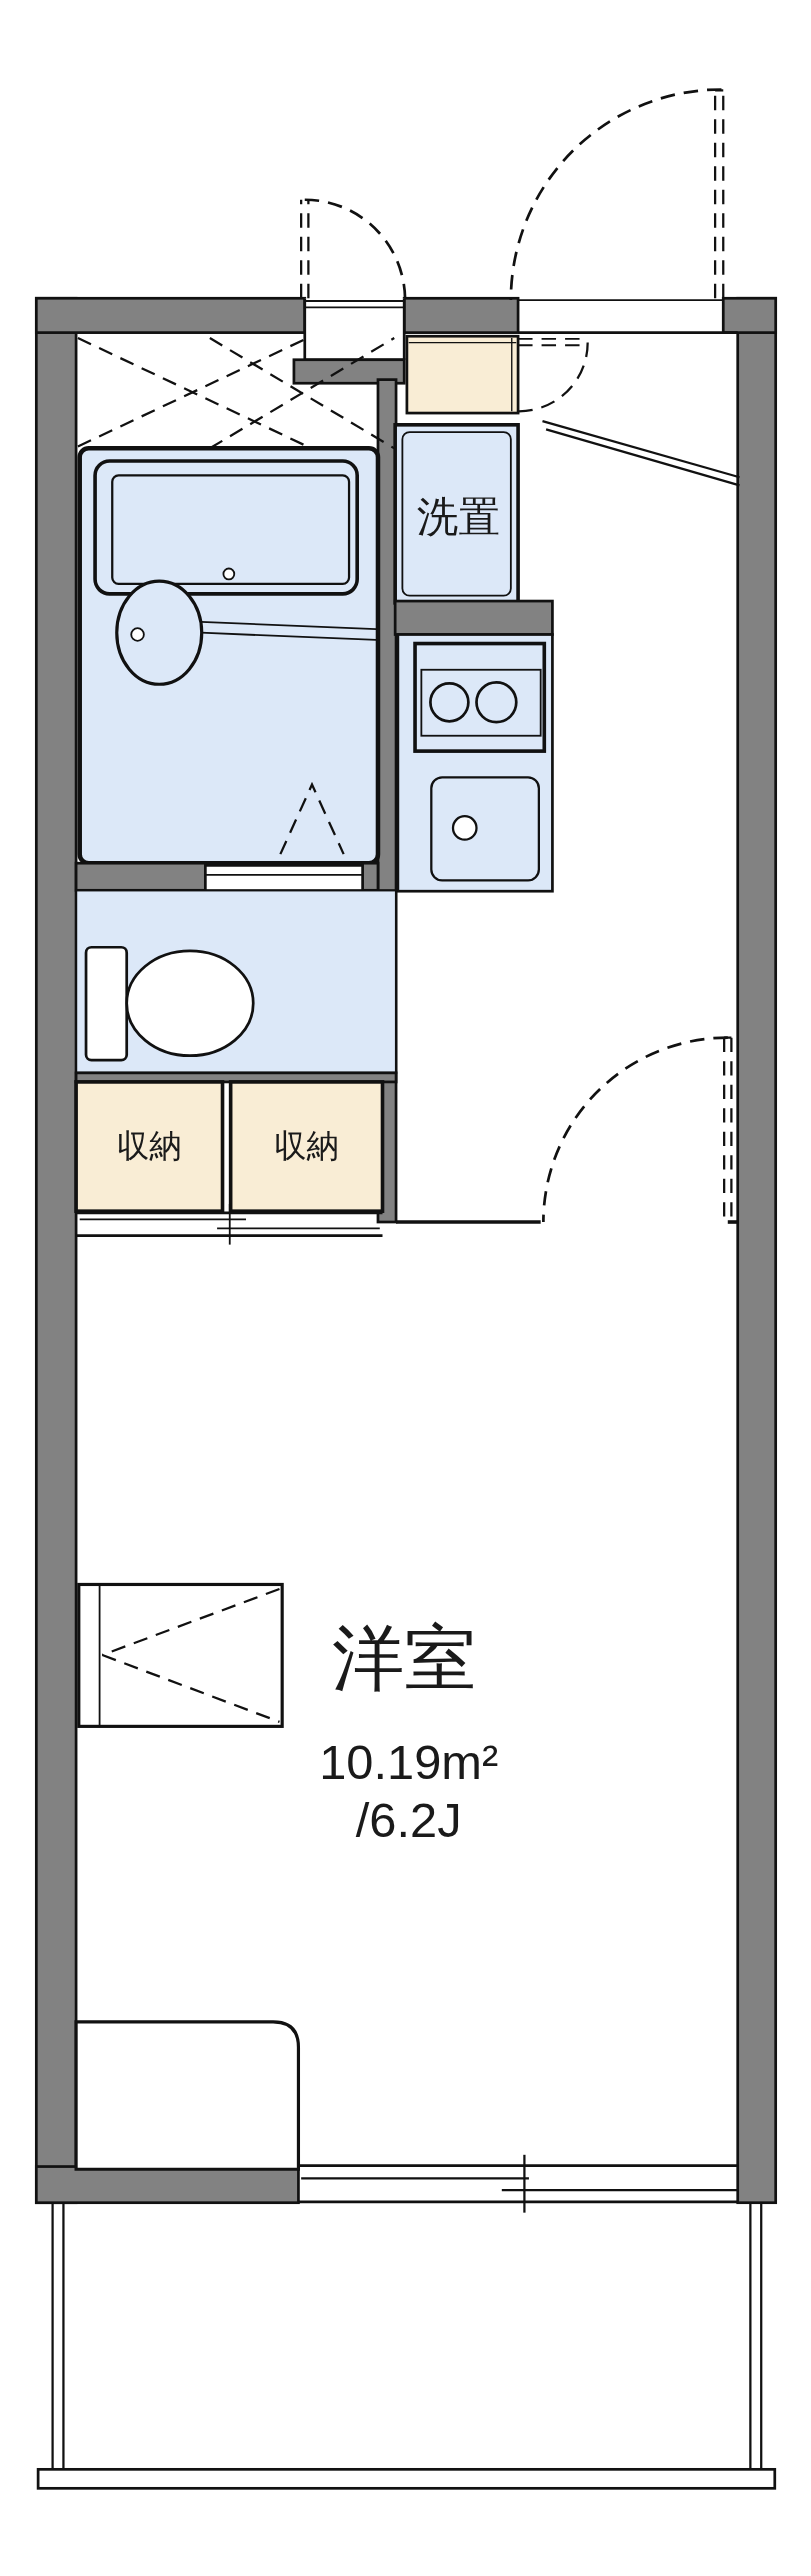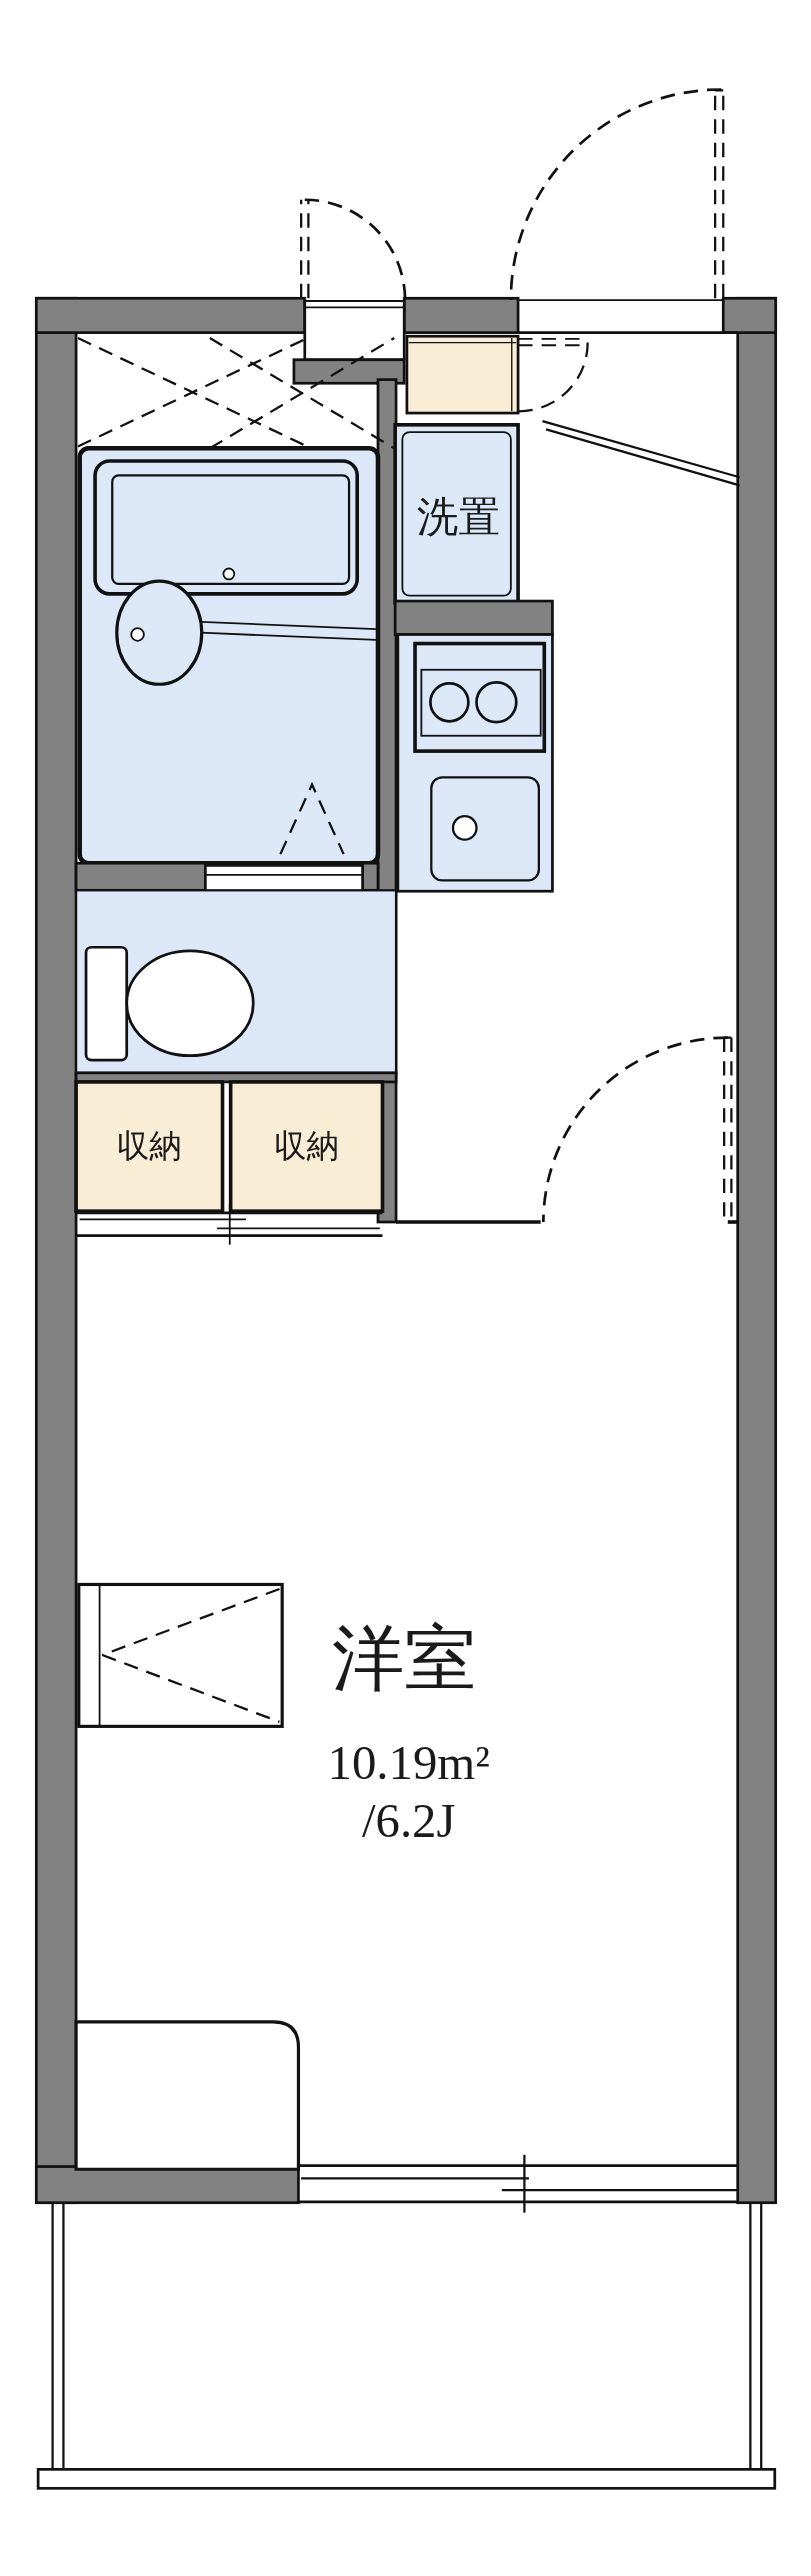--- a/index.html
+++ b/index.html
@@ -1,17 +1,17 @@
 <!DOCTYPE html>
 <html style="--wall: #828282; --wet: #dce8f8; --stor: #f9edd5; --line: #111111; --bg: #ffffff;font-size:14.5px"><head>
 <meta charset="utf-8">
 <style>
   html,body{margin:0;padding:0;background:#fff;}
   .stage{position:relative;width:663px;height:2576px;background:var(--bg,#fff);
-         font-family:Liberation Serif, serif;}
+         font-family:Liberation Sans, sans-serif;}
   svg{display:block}
   .wall{fill:var(--wall);stroke:var(--line);stroke-width:3;}
   .wet{fill:var(--wet);stroke:var(--line);}
   .stor{fill:var(--stor);stroke:var(--line);}
   .ln{stroke:var(--line);fill:none;}
   .dash{stroke:var(--line);fill:none;stroke-dasharray:16 10;}
   .lbl{fill:#1a1a1a;text-anchor:middle;}
 </style>
 </head>
 <body>

